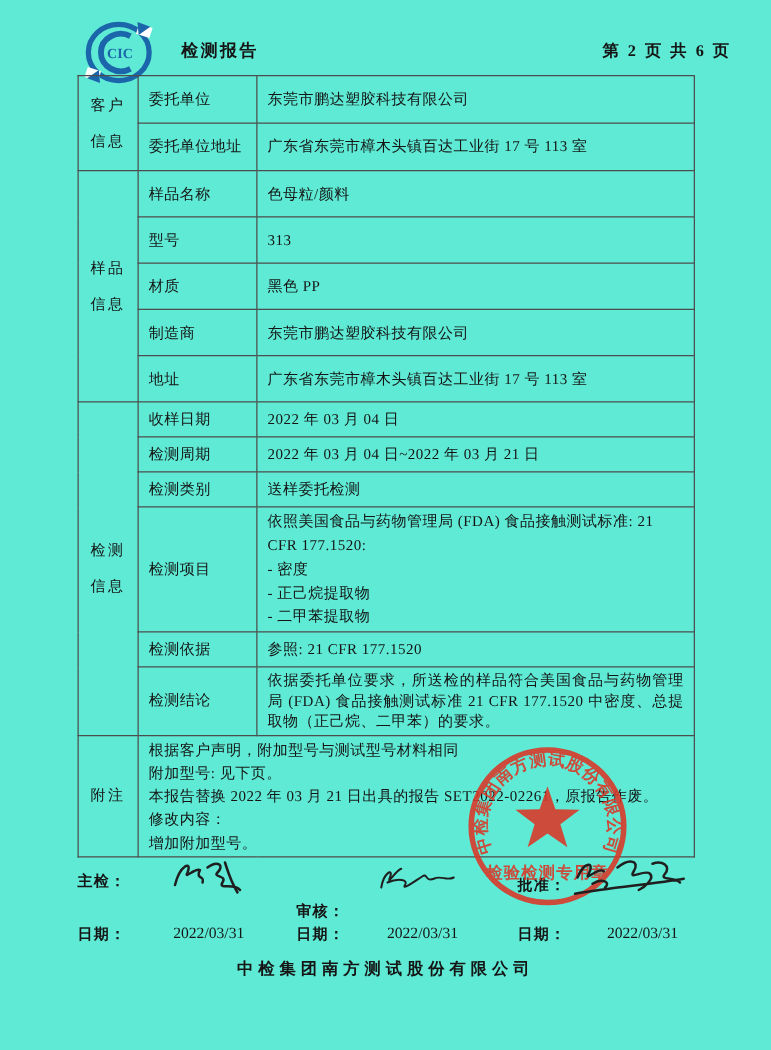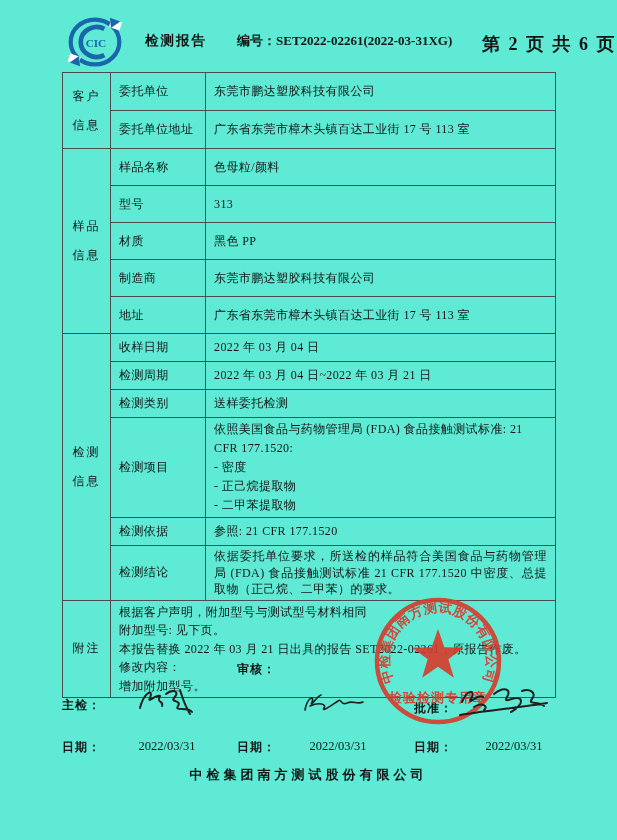--- a/index.html
+++ b/index.html
@@ -1,24 +1,24 @@
 <!DOCTYPE html>
 <html><head>
 <meta charset="utf-8">
 <style>
   html,body{margin:0;padding:0;background:#fff;}
   .page{position:relative;width:617px;height:840px;background:#5eead4;overflow:hidden;
         font-family:"Liberation Serif","DejaVu Serif",serif;color:#151515;}
   
   .hdr-title{position:absolute;left:145px;top:32px;font-size:13.5px;font-weight:bold;letter-spacing:2px;}
   .hdr-no{position:absolute;left:237px;top:32px;font-size:13px;font-weight:bold;}
-  .hdr-page{position:absolute;left:482px;top:32px;font-size:18px;font-weight:bold;letter-spacing:2px;}
+  .hdr-page{position:absolute;left:482px;top:32px;font-size:13px;font-weight:bold;letter-spacing:2px;}
   .logo{position:absolute;left:60px;top:13px;width:70px;height:58px;}
   
-  table.rep{position:absolute;left:62px;top:72px;width:494px;border-collapse:collapse;table-layout:fixed;z-index:1;}
+  table.rep{position:absolute;left:62px;top:60px;width:494px;border-collapse:collapse;table-layout:fixed;z-index:1;}
   table.rep td{border:1px solid #4d4d4d;font-size:12px;padding:2px 8px;letter-spacing:.4px;vertical-align:middle;}
   td.sec{text-align:center;padding:2px 3px;}
   .seclbl{display:inline-block;width:2.4em;letter-spacing:2px;line-height:2.4;text-align:center;}
   tr.rc td{height:33px;}
   tr.rs td{height:32px;}
   tr.rt td{height:23px;}
   td.multi div{line-height:19px;}
   td.multi{padding-top:5px;padding-bottom:5px;}
   td.just{text-align:justify;line-height:16.5px;padding-top:5px;padding-bottom:5px;}
   td.note{padding-top:6px;padding-bottom:6px;}
@@ -44,21 +44,20 @@
   <svg class="logo" viewBox="0 0 72 62">
     <ellipse cx="36" cy="31" rx="26" ry="24" fill="none" stroke="#1b66ab" stroke-width="4.5"></ellipse>
     <rect x="52" y="8" width="12" height="9" fill="#ffffff" transform="rotate(18 58 12)"></rect>
     <rect x="8" y="45" width="12" height="9" fill="#ffffff" transform="rotate(18 14 49)"></rect>
     <polygon points="52,5 63,9 53,16" fill="#1b66ab"></polygon>
     <polygon points="20,57 9,53 19,46" fill="#1b66ab"></polygon>
     <path d="M 46,17 A 17,16 0 1 0 46,45" fill="none" stroke="#1b66ab" stroke-width="5"></path>
     <text x="37" y="36" text-anchor="middle" font-size="12" font-weight="bold" font-family="Liberation Serif, DejaVu Serif, serif" fill="#1b66ab">CIC</text>
   </svg>
   <div class="hdr-title">检测报告</div>
-  <div class="hdr-no"><span>编号：</span><span>SET2022-02261(2022-03-31XG)</span></div>
   <div class="hdr-page">第 2 页 共 6 页</div>
 
   <table class="rep">
     <colgroup>
         <col style="width:48px">
         <col style="width:95px">
         <col>
       </colgroup>
     <tbody>
 
@@ -145,21 +144,21 @@
       <textPath href="#stampArc" startOffset="50%" text-anchor="middle">中检集团南方测试股份有限公司</textPath>
     </text>
     <polygon fill="#d93a2b" points="75,43 81.3,61.3 100.7,61.7 85.3,73.3 90.9,91.8 75,80.8 59.1,91.8 64.7,73.3 49.3,61.7 68.7,61.3"></polygon>
     <text x="75" y="116" text-anchor="middle" font-size="13" font-weight="bold" fill="#d93a2b" letter-spacing="1" font-family="Liberation Serif, DejaVu Serif, serif">检验检测专用章</text>
   </svg>
 
   <div class="sig-label" style="left:62px;top:697px">主检：</div>
   <svg class="sig-svg" style="left:130px;top:682px" width="70" height="38" viewBox="0 0 70 38">
     <path d="M10 26 C14 10 24 6 20 16 C17 22 26 12 30 14 C26 22 34 18 32 24 M36 12 C44 6 50 10 44 16 C40 20 52 18 48 24 C44 30 58 24 62 30 M50 8 C52 14 54 22 60 32" stroke-width="2"></path>
   </svg>
-  <div class="sig-label" style="left:237px;top:661px">审核：</div>
+  <div class="sig-label" style="left:237px;top:721px">审核：</div>
   <svg class="sig-svg" style="left:297px;top:686px" width="72" height="34" viewBox="0 0 72 34">
     <path d="M8 24 C10 12 18 8 15 16 C12 23 20 10 24 9 M13 20 C22 16 30 18 27 22 C24 27 36 18 41 15 C45 12 43 20 50 17 C56 14 60 19 66 16" stroke-width="1.6"></path>
   </svg>
   <div class="sig-label" style="left:414px;top:700px">批准：</div>
   <svg class="sig-svg" style="left:452px;top:680px" width="100" height="44" viewBox="0 0 100 44">
     <path d="M10 22 C16 8 24 10 19 19 C15 26 27 13 31 17 M22 27 C30 22 37 26 32 30 M42 14 C52 6 60 9 55 17 C50 25 64 15 68 19 C72 23 63 30 59 32 M70 11 C78 8 85 13 80 19 C75 25 88 21 92 26 M8 35 C38 30 72 27 95 23" stroke-width="2"></path>
   </svg>
 
   <div class="sig-label" style="left:62px;top:739px">日期：</div>
   <div class="sig-date" style="left:125px;top:739px;width:84px;text-align:center">2022/03/31</div>

